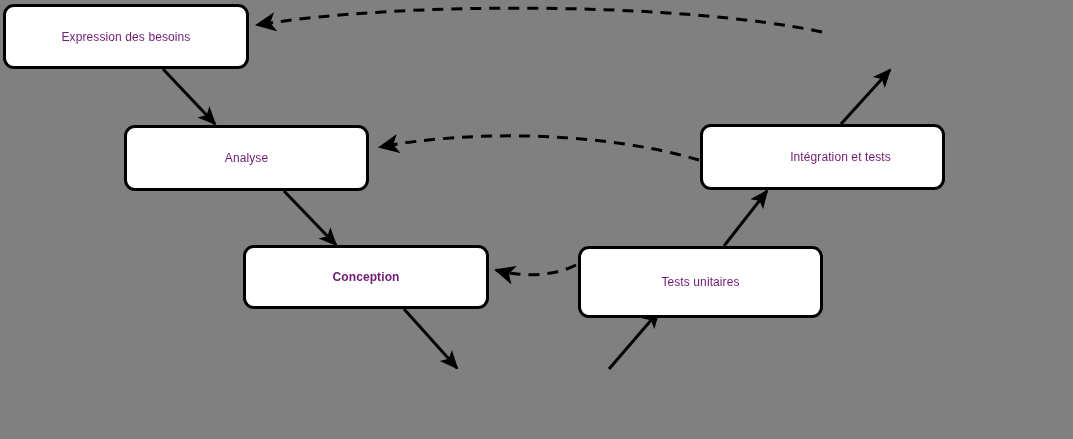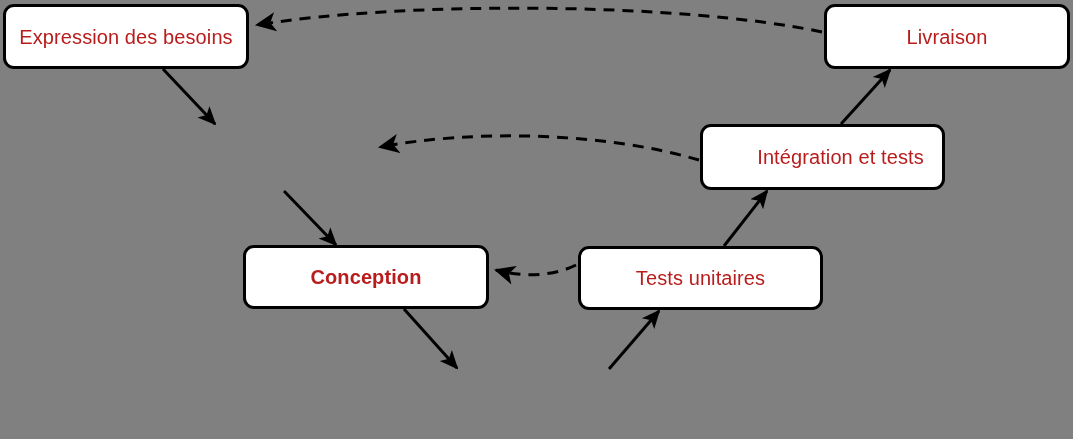--- a/index.html
+++ b/index.html
@@ -30,22 +30,22 @@
     box-sizing: border-box;
     background: #ffffff;
     border: 3px solid #000000;
     border-radius: 11px;
     display: flex;
     align-items: center;
     justify-content: center;
     z-index: 2;
   }
   .node-label {
-    color: #b91c1c;
-    font-size: 20px;
+    color: #701a75;
+    font-size: 12px;
     line-height: 1;
     letter-spacing: 0.1px;
     white-space: nowrap;
   }
 </style>
 </head>
 <body>
 
 <div id="canvas">
 
@@ -69,31 +69,31 @@
 
     <path d="M 576 265 C 552 277, 520 277, 496 270" fill="none" stroke="#000000" stroke-width="3" stroke-dasharray="11 8" marker-end="url(#arrow-dashed)"></path>
     <path d="M 699 160 C 600 131, 470 130, 380 147" fill="none" stroke="#000000" stroke-width="3" stroke-dasharray="11 8" marker-end="url(#arrow-dashed)"></path>
     <path d="M 822 32 C 680 2, 400 1, 257 25" fill="none" stroke="#000000" stroke-width="3" stroke-dasharray="11 8" marker-end="url(#arrow-dashed)"></path>
   </svg>
 
   <div class="node" style="left:3px; top:4px; width:246px; height:65px;">
     <span class="node-label">Expression des besoins</span>
   </div>
 
+  <div class="node" style="left:124px; top:125px; width:245px; height:66px;">
+    <span class="node-label">Analyse</span>
+  </div>
 
   <div class="node" style="left:243px; top:245px; width:246px; height:64px;font-weight:bold;">
     <span class="node-label">Conception</span>
   </div>
 
 
-  <div class="node" style="left:578px; top:246px; width:245px; height:64px;text-align:right;">
+  <div class="node" style="left:578px; top:246px; width:245px; height:72px;text-align:right;">
     <span class="node-label">Tests unitaires</span>
   </div>
 
   <div class="node" style="left:700px; top:124px; width:245px; height:66px;padding-left:36px;">
     <span class="node-label">Intégration et tests</span>
   </div>
 
-  <div class="node" style="left:824px; top:4px; width:246px; height:65px;">
-    <span class="node-label">Livraison</span>
-  </div>
 
 </div>
 
 </body></html>

